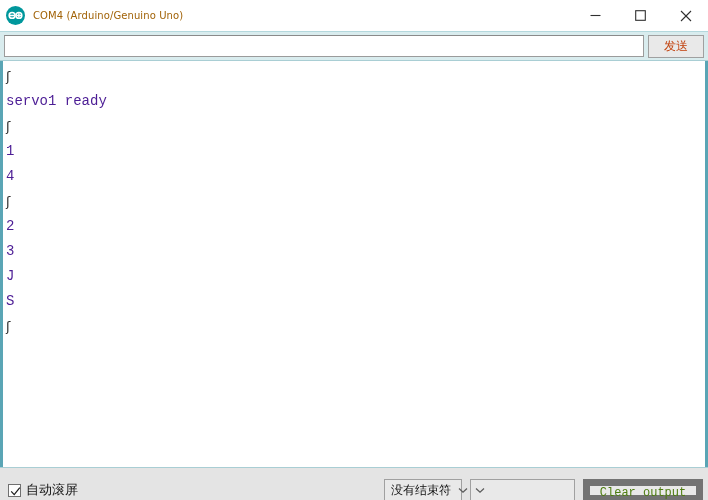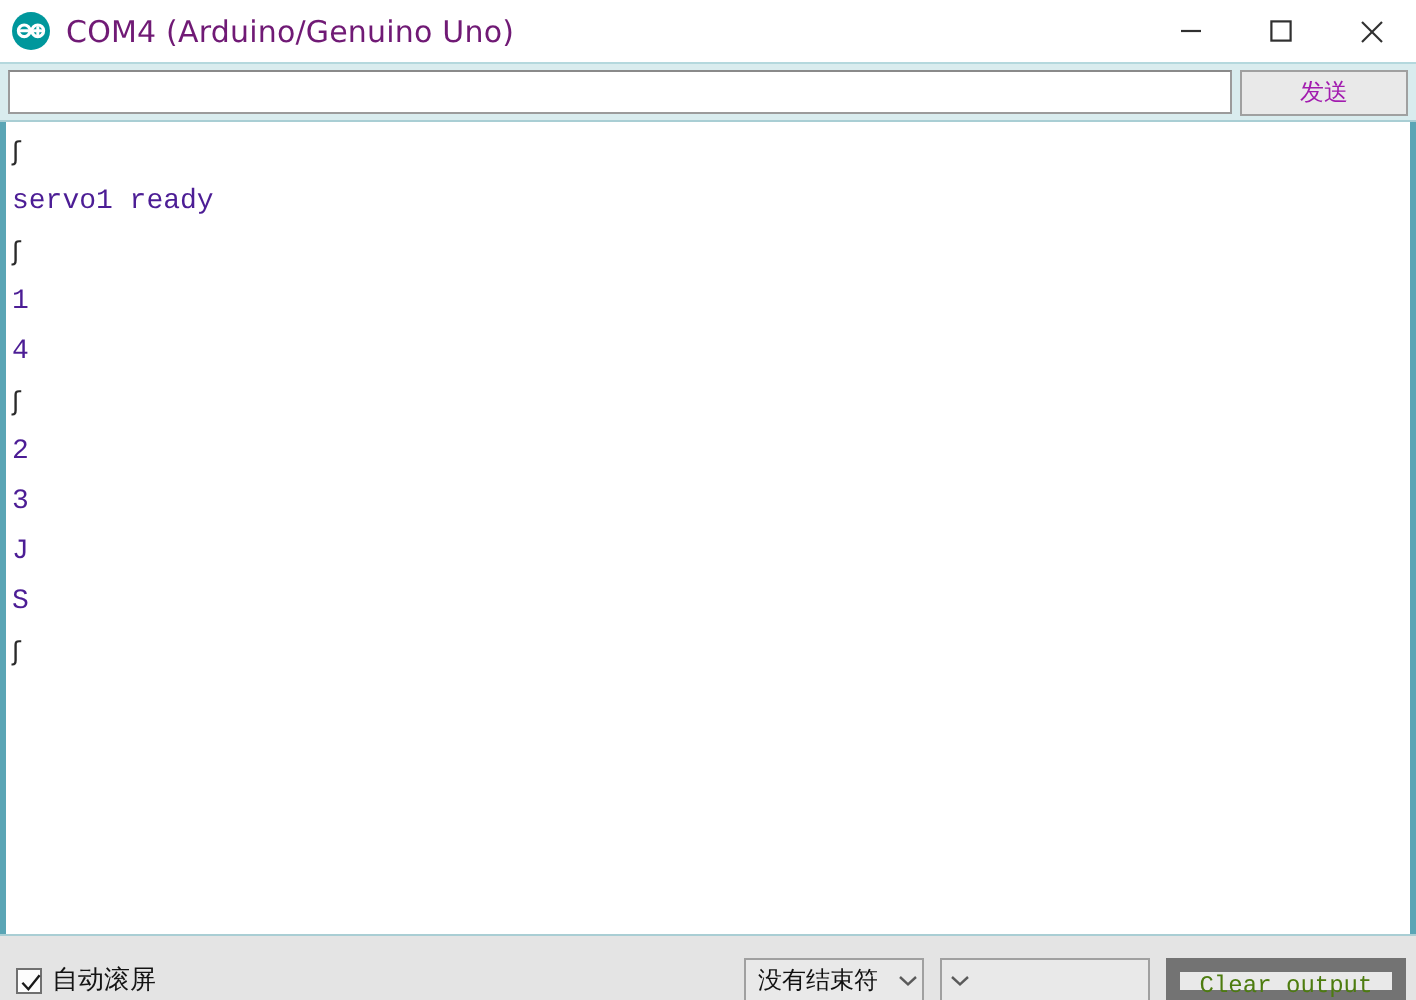--- a/index.html
+++ b/index.html
@@ -35,22 +35,22 @@
     box-sizing: border-box;
   }
   .logo {
     width: 21px;
     height: 21px;
     margin-right: 7px;
     flex: 0 0 auto;
     display: block;
   }
   .title-text {
-    font-size: 15px;
-    color: #701a75;
+    font-size: 10px;
+    color: #a16207;
     letter-spacing: 0.1px;
     white-space: nowrap;
     font-family: "DejaVu Sans", sans-serif;
   }
   .winbtns {
     margin-left: auto;
     display: flex;
     height: 31px;
   }
   .winbtn {
@@ -83,26 +83,26 @@
     border: 1px solid #9b9b9b;
     border-top-color: #8a8a8a;
     font-family: "Liberation Sans", sans-serif;
     font-size: 12px;
     color: #000;
     padding: 0 4px;
     outline: none;
     margin-right: 4px;
   }
   .send-btn {
-    width: 84px;
+    width: 56px;
     height: 23px;
     box-sizing: border-box;
     background: #e9e9e9;
     border: 1px solid #a0a0a0;
-    color: #a21caf;
+    color: #c2410c;
     font-family: "DejaVu Sans", sans-serif;
     font-size: 12px;
     line-height: 21px;
     text-align: center;
     padding: 0;
     cursor: default;
   }
 
   
   .outer-output {
@@ -188,21 +188,21 @@
     white-space: nowrap;
     flex: 1 1 auto;
   }
   .combo-arrow {
     width: 18px;
     display: flex;
     align-items: center;
     justify-content: center;
     color: #555;
   }
-  .combo-lineend { width: 90px; }
+  .combo-lineend { width: 78px; }
   .combo-baud { width: 105px; }
 
   .clear-btn {
     height: 23px;
     min-width: 120px;
     box-sizing: border-box;
     background: #e9e9e9;
     border: 7px solid #737373;
     font-family: "Liberation Mono", monospace;
     font-size: 12px;

